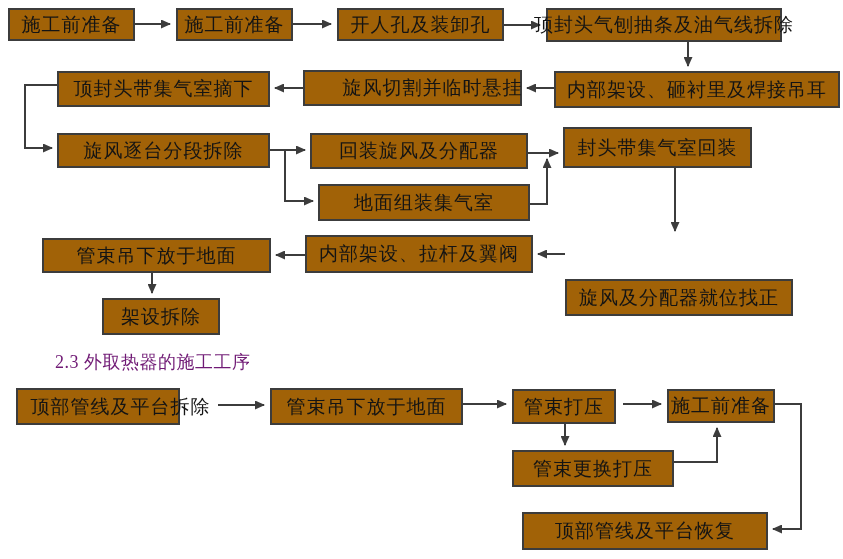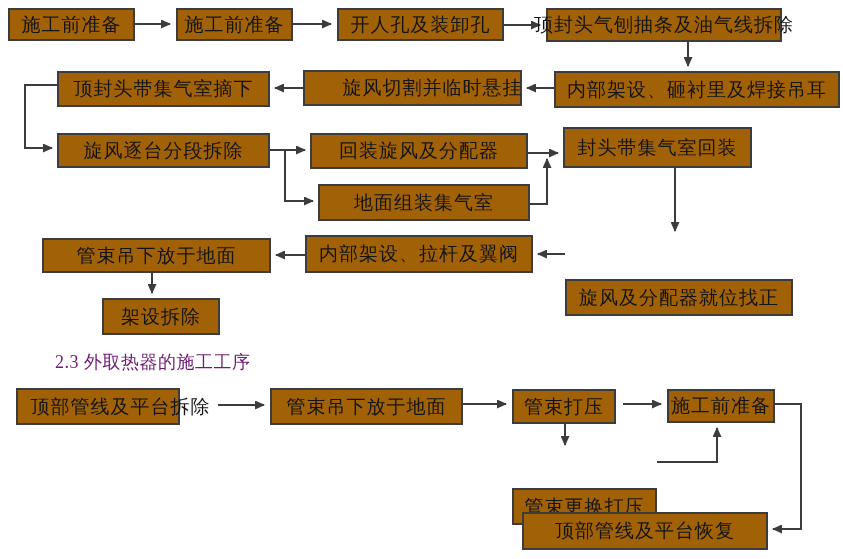--- a/index.html
+++ b/index.html
@@ -88,16 +88,16 @@
   <div class="node" style="left:565px;top:236px;width:228px;height:37px;margin-top:43px;">旋风及分配器就位找正</div>
 
   <div class="node" style="left:102px;top:298px;width:118px;height:37px;">架设拆除</div>
 
   <div class="heading" style="left:55px;top:350px;">2.3 外取热器的施工工序</div>
 
   <div class="node" style="left:16px;top:388px;width:164px;height:37px;padding-left:45px;">顶部管线及平台拆除</div>
   <div class="node" style="left:270px;top:388px;width:193px;height:37px;">管束吊下放于地面</div>
   <div class="node" style="left:512px;top:389px;width:104px;height:35px;">管束打压</div>
   <div class="node" style="left:667px;top:389px;width:108px;height:34px;">施工前准备</div>
-  <div class="node" style="left:512px;top:450px;width:145px;height:37px;margin-top:38px;">管束更换打压</div>
+  <div class="node" style="left:512px;top:450px;width:162px;height:37px;">管束更换打压</div>
   <div class="node" style="left:522px;top:512px;width:246px;height:38px;">顶部管线及平台恢复</div>
 
 </div>
 
 </body></html>

